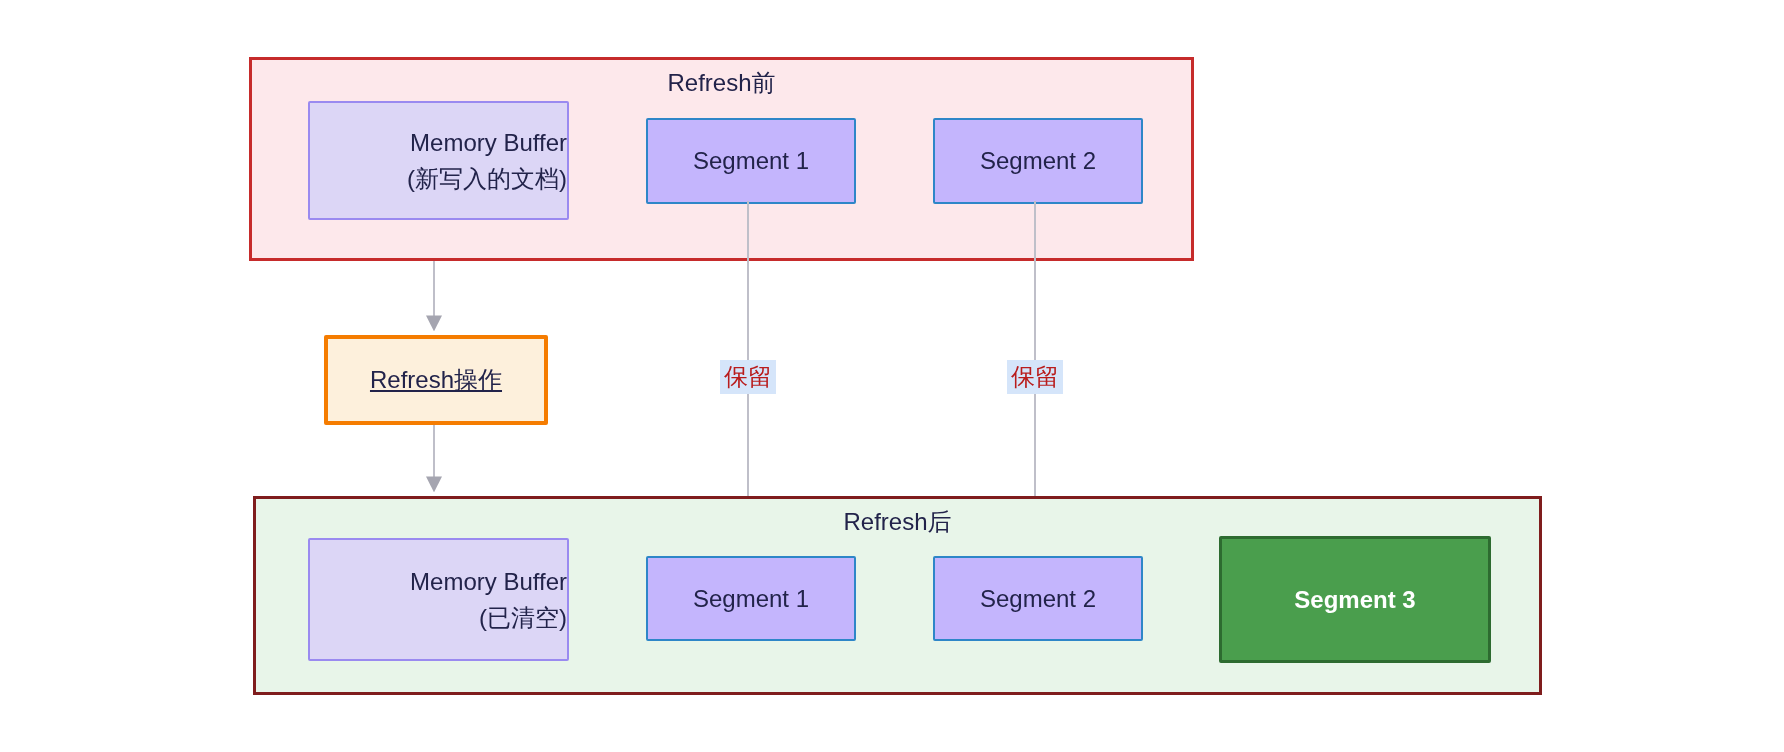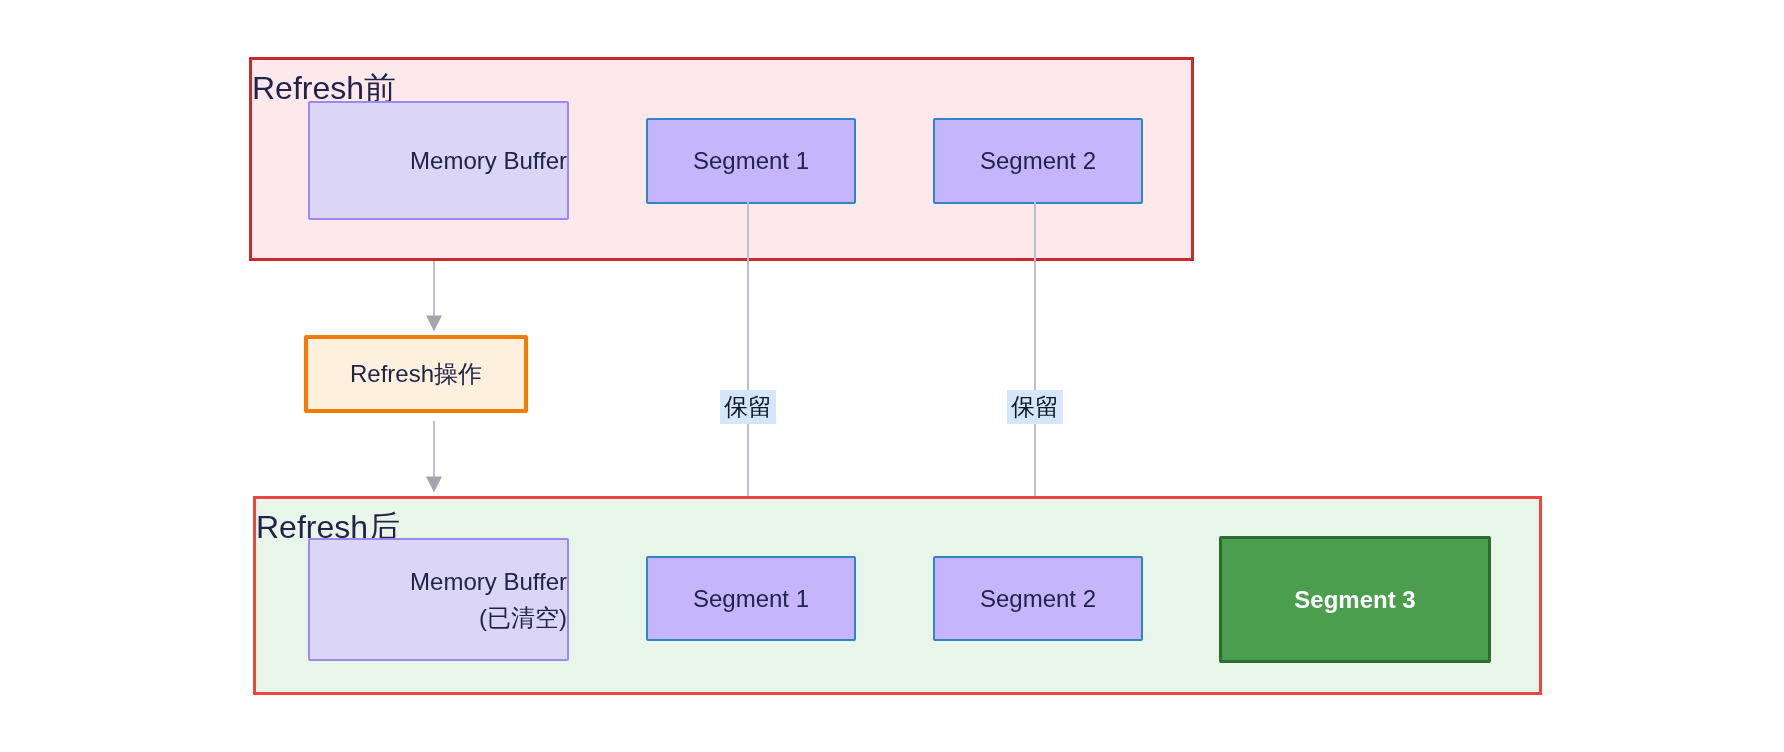--- a/index.html
+++ b/index.html
@@ -11,73 +11,74 @@
   .stage{position:absolute;left:0;top:0;width:1784px;height:752px;}
 
   
   .container{position:absolute;box-sizing:border-box;}
   .container.before{
     left:249px;top:57px;width:945px;height:204px;
     background:#FDE8EB;border:3px solid #C62B2B;
   }
   .container.after{
     left:253px;top:496px;width:1289px;height:199px;
-    background:#E8F5E9;border:3px solid #ef4444;
+    background:#E8F5E9;border:3px solid #7f1d1d;
   }
   .container-title{
-    position:absolute;left:0;top:7px;width:100%;text-align:left;
-    font-size:32px;color:#22234A;
+    position:absolute;left:0;top:7px;width:100%;text-align:center;
+    font-size:24px;color:#22234A;
   }
 
   
   .node{
     position:absolute;box-sizing:border-box;border-radius:2px;
     display:flex;flex-direction:column;align-items:center;justify-content:center;
     text-align:center;font-size:24px;line-height:1.5;color:#22234A;
   }
   .node.purple{background:#DCD6F6;border:2px solid #9A8AF0;align-items:flex-end;}
   .node.blue{background:#c4b5fd;border:2px solid #2E86C8;}
   .node.orange{background:#FDF0DC;border:4px solid #F57C00;}
   .node.green{background:#4A9E4D;border:3px solid #2D6B30;color:#ffffff;}
 
   
   .mb-before{left:56px;top:41px;width:261px;height:119px;}
   .seg1-before{left:394px;top:58px;width:210px;height:86px;}
   .seg2-before{left:681px;top:58px;width:210px;height:86px;}
 
   
-  .refresh-op{left:304px;top:335px;width:224px;height:78px;}
+  .refresh-op{left:324px;top:335px;width:224px;height:90px;text-decoration:underline;}
 
   
   .mb-after{left:52px;top:39px;width:261px;height:123px;}
   .seg1-after{left:390px;top:57px;width:210px;height:85px;}
   .seg2-after{left:677px;top:57px;width:210px;height:85px;}
   .seg3-after{left:963px;top:37px;width:272px;height:127px;font-weight:bold;}
 
   
   svg.arrows{position:absolute;left:0;top:0;pointer-events:none;}
   .edge-line{stroke:#BFBFC9;stroke-width:2;fill:none;}
 
   
   .edge-label{
     position:absolute;transform:translate(-50%,-50%);
-    background:#D5E5FA;color:#0f172a;font-size:24px;
-    padding:1px 4px;white-space:nowrap;margin-top:30px;
+    background:#D5E5FA;color:#b91c1c;font-size:24px;
+    padding:1px 4px;white-space:nowrap;
   }
 </style>
 </head>
 <body>
 
 <div class="stage">
 
   <div class="container before">
     <div class="container-title">Refresh前</div>
 
     <div class="node purple mb-before">
       <span>Memory Buffer</span>
+      <span>(新写入的文档)</span>
     </div>
 
     <div class="node blue seg1-before">
       <span>Segment 1</span>
     </div>
 
     <div class="node blue seg2-before">
       <span>Segment 2</span>
     </div>
   </div>

